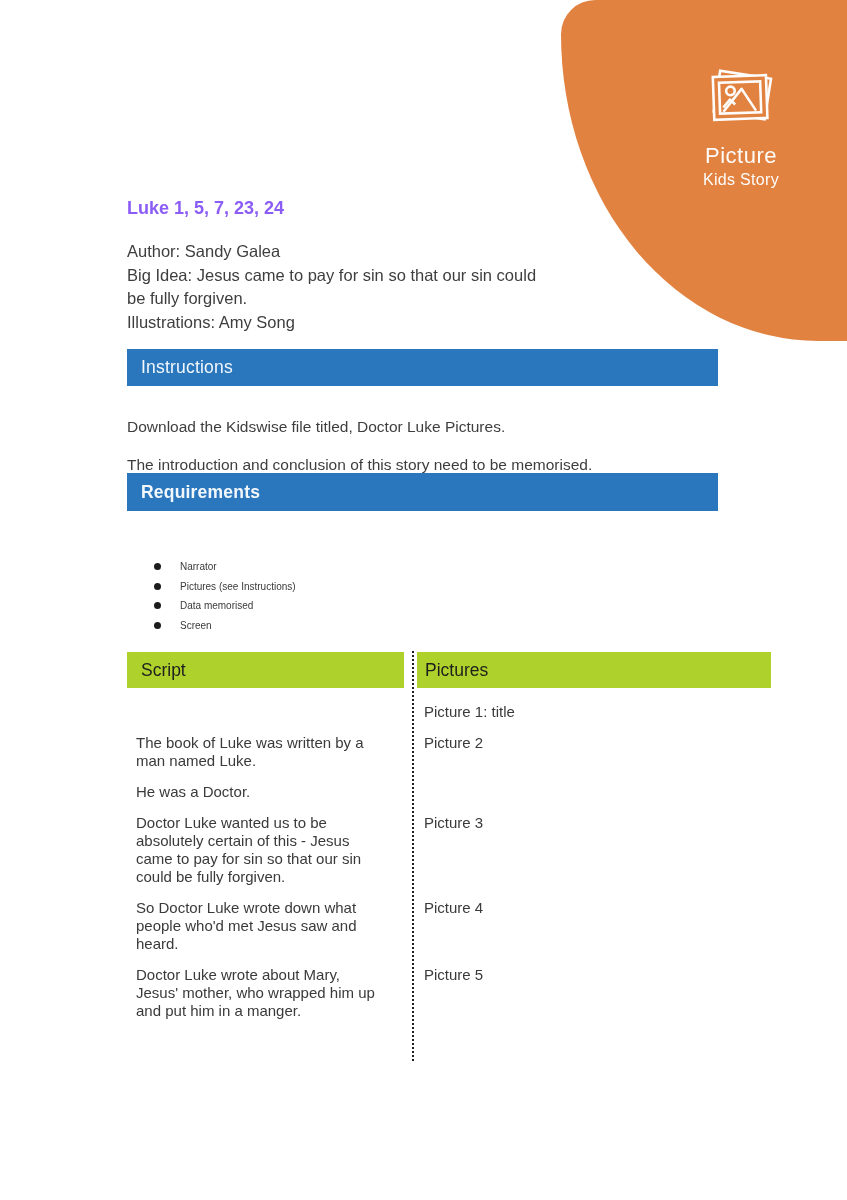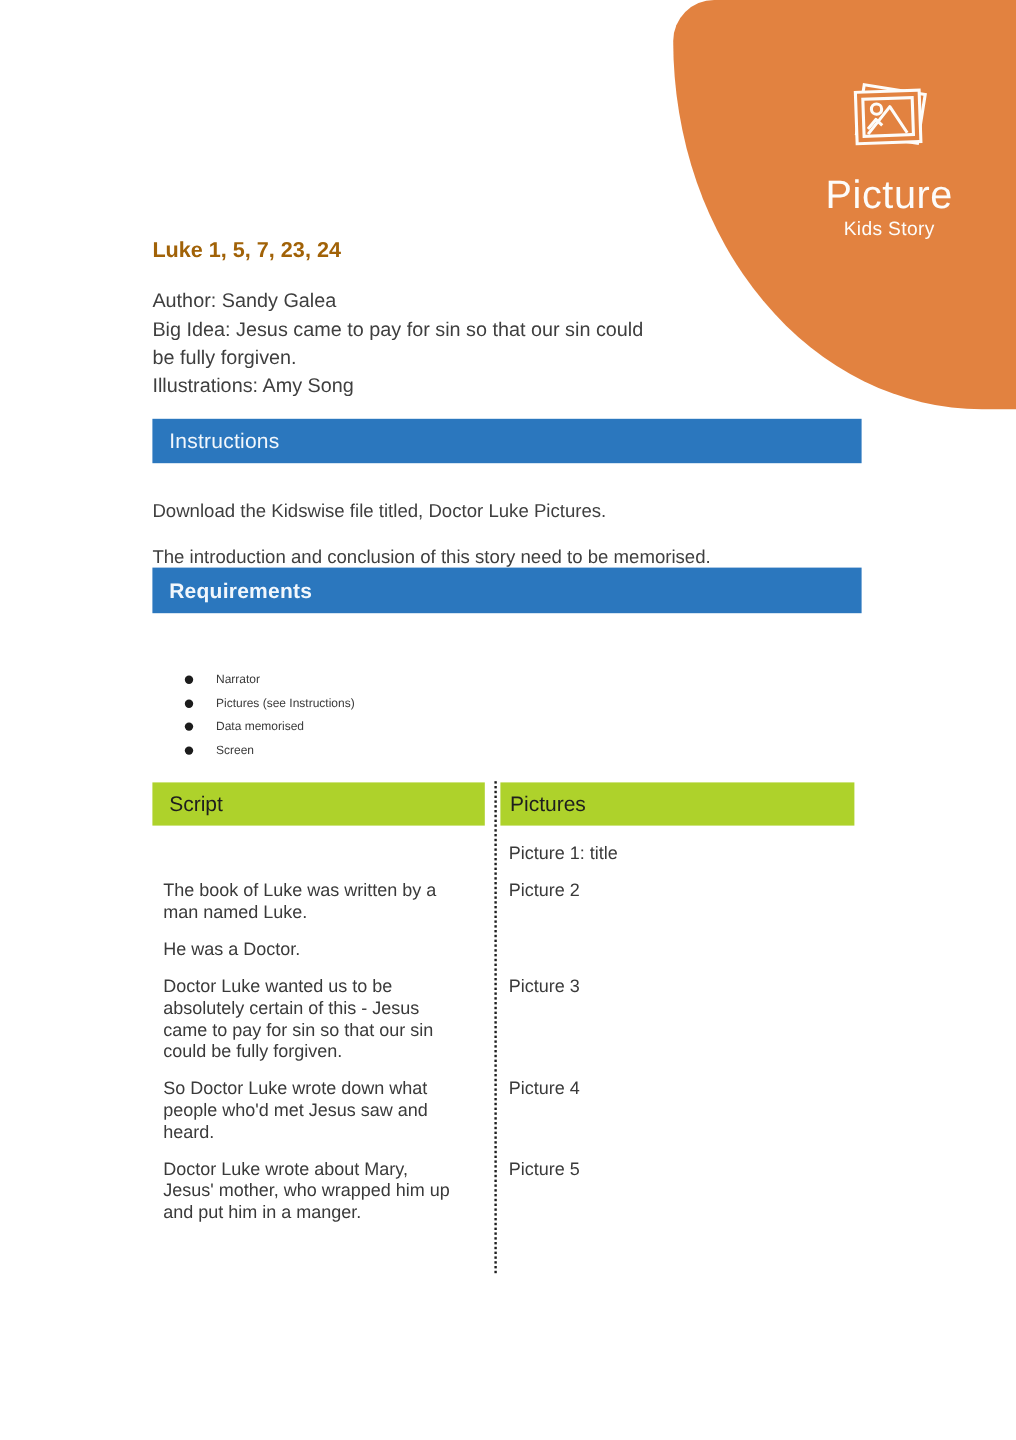--- a/index.html
+++ b/index.html
@@ -26,31 +26,31 @@
     width:286px;height:341px;
     background:var(--orange);
     border-bottom-left-radius:100% 100%;
     border-top-left-radius:38px;
   }
   .logo{
     position:absolute;left:661px;top:64px;width:160px;
     text-align:center;color:#fdfcfa;
   }
   .logo svg{display:block;margin:0 auto 8px auto;}
-  .logo-name{font-size:33px;font-weight:500;letter-spacing:.5px;line-height:1.1;}
+  .logo-name{font-size:22px;font-weight:500;letter-spacing:.5px;line-height:1.1;}
   .logo-tagline{font-size:16px;margin-top:3px;letter-spacing:.3px;}
 
   .doc-title{
     position:absolute;left:126px;top:100px;
     font-size:58px;font-weight:500;color:var(--ink);
     letter-spacing:-1px;
   }
   .doc-subtitle{
     position:absolute;left:127px;top:198px;
-    font-size:18px;font-weight:700;color:#a16207;
+    font-size:18px;font-weight:700;color:#8b5cf6;
   }
   .doc-meta{
     position:absolute;left:127px;top:240px;width:412px;
     font-size:16.5px;line-height:23.5px;color:var(--body);
   }
 
   .section-bar{
     position:absolute;left:127px;width:591px;height:37px;
     background:var(--blue);color:#f2f7fc;
     font-size:17.5px;line-height:37px;padding-left:14px;
@@ -72,21 +72,21 @@
     position:absolute;left:4px;top:6px;
     width:7px;height:7px;border-radius:50%;background:#1c1c1c;
   }
 
   .thead{
     position:absolute;top:652px;height:36px;
     background:var(--green);color:var(--ink);
     font-size:17.5px;line-height:36px;
   }
   .thead-script{left:127px;width:277px;padding-left:14px;}
-  .thead-pictures{left:417px;width:295px;padding-left:8px;}
+  .thead-pictures{left:417px;width:354px;padding-left:8px;}
 
   .col-divider{
     position:absolute;left:412px;top:651px;height:410px;width:0;
     border-left:2px dotted #1f1f1f;
   }
 
   .table-body{
     position:absolute;left:127px;top:703px;width:591px;
     font-size:15px;line-height:18px;color:#3a3a3a;
   }

